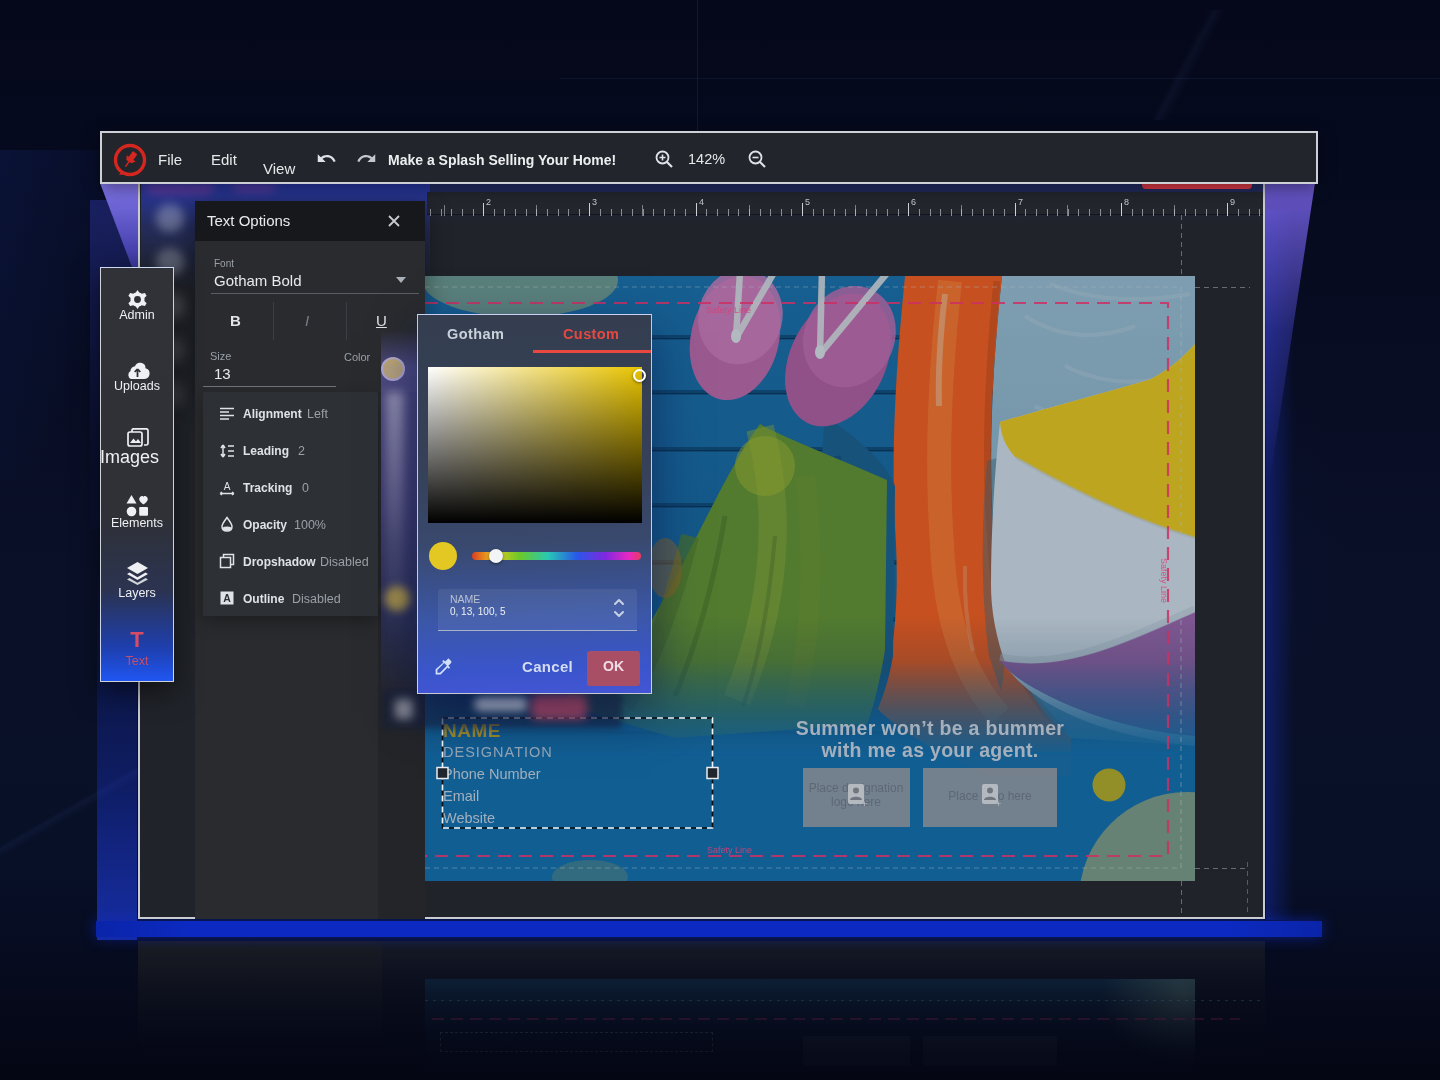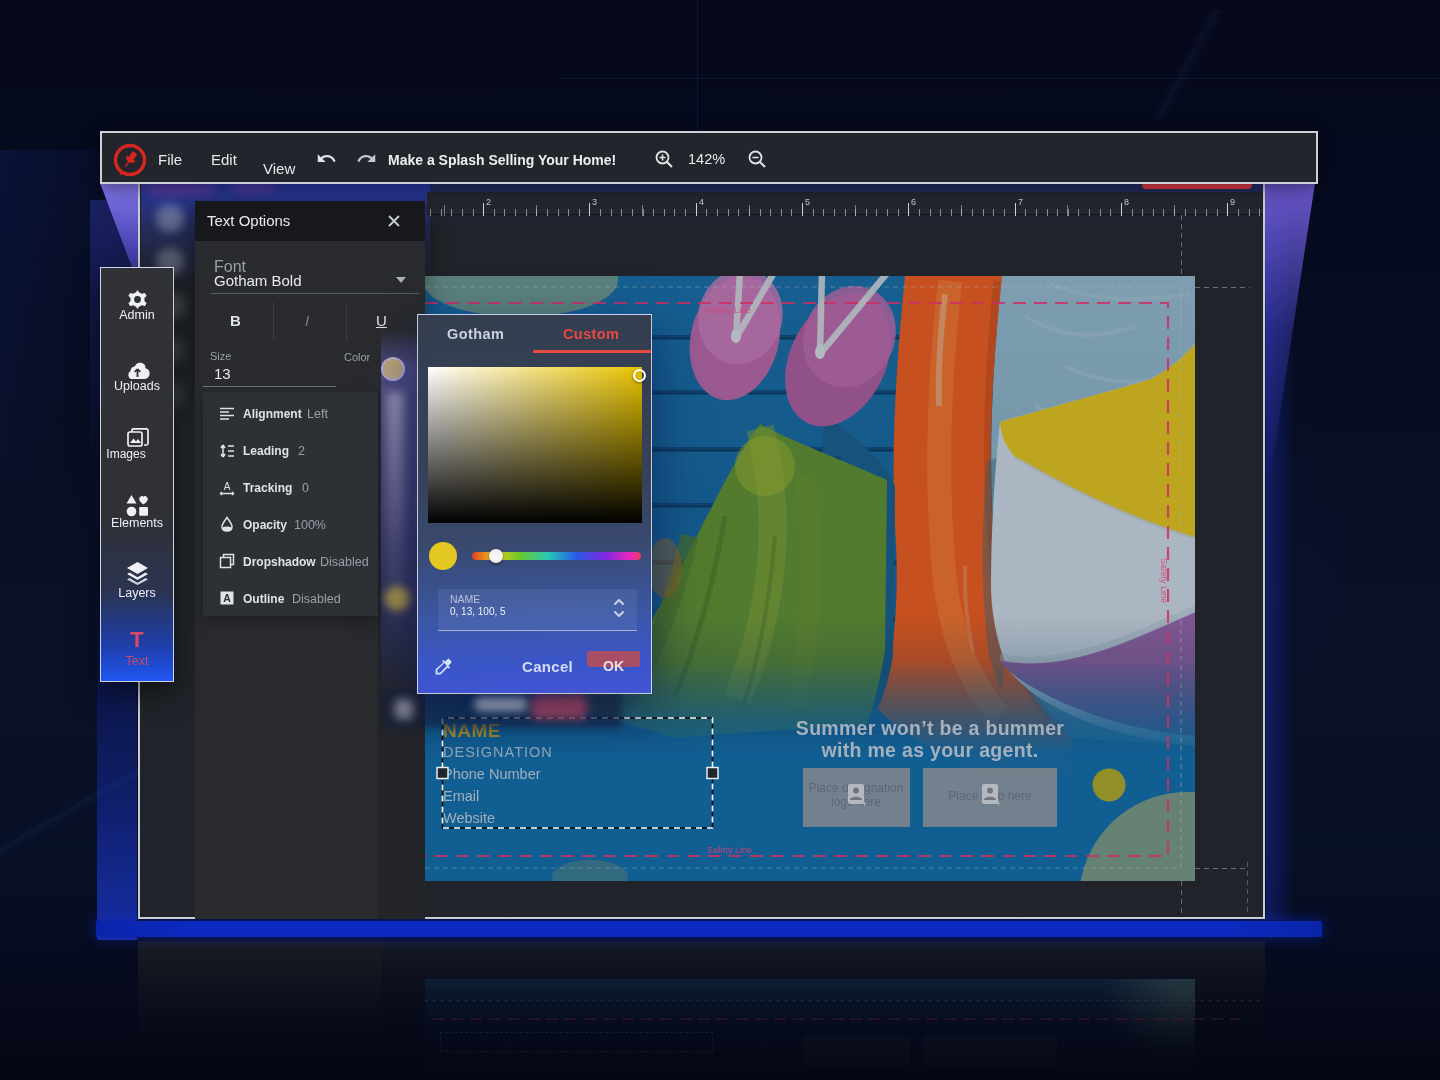--- a/index.html
+++ b/index.html
@@ -253,21 +253,21 @@
 <div class="a" style="left:156px;top:380px;width:28px;height:28px;border-radius:50%;background:rgba(235,238,244,.12);filter:blur(6px);"></div>
 
 <div class="a" style="left:195px;top:201px;width:230px;height:191px;background:#292b2e;box-shadow:0 8px 24px rgba(0,0,0,.4);"></div>
 <div class="a" style="left:195px;top:392px;width:183px;height:527px;background:#292b2e;"></div>
 <div class="a" style="left:378px;top:392px;width:47px;height:527px;background:#232529;"></div>
 <div class="a" style="left:195px;top:201px;width:230px;height:40px;background:#16181c;"></div>
 <div class="a" style="left:207px;top:212px;font-size:15px;color:#e8eaec;">Text Options</div>
 <svg class="a" style="left:387px;top:214px;" width="14" height="14" viewBox="0 0 14 14">
       <path d="M2,2 L12,12 M12,2 L2,12" stroke="#c8ccd2" stroke-width="1.8"></path>
     </svg>
-<div class="a" style="left:214px;top:258px;font-size:16px;color:#9aa0a8;">Font</div>
+<div class="a" style="left:214px;top:258px;font-size:10px;color:#9aa0a8;">Font</div>
 <div class="a" style="left:214px;top:272px;font-size:15px;color:#e8eaec;">Gotham Bold</div>
 <div class="a" style="left:396px;top:277px;width:0;height:0;border-left:5px solid transparent;border-right:5px solid transparent;border-top:6px solid #aab0b8;"></div>
 <div class="a" style="left:211px;top:293px;width:208px;height:1px;background:#585c63;"></div>
 <div class="a" style="left:273px;top:302px;width:1px;height:38px;background:#3b3e44;"></div>
 <div class="a" style="left:346px;top:302px;width:1px;height:38px;background:#3b3e44;"></div>
 <div class="a" style="left:230px;top:312px;font-size:15px;font-weight:bold;color:#e2e5e8;">B</div>
 <div class="a" style="left:305px;top:312px;font-size:15px;font-style:italic;color:#787d85;">I</div>
 <div class="a" style="left:376px;top:312px;font-size:15px;color:#dfe2e6;text-decoration:underline;">U</div>
 <div class="a" style="left:210px;top:350px;font-size:11px;color:#9aa0a8;">Size</div>
 <div class="a" style="left:214px;top:365px;font-size:15px;color:#e8eaec;">13</div>
@@ -327,21 +327,21 @@
 <svg class="a" style="left:124px;top:360px;" width="27" height="20" viewBox="0 0 27 20">
       <path d="M21.5,8.2 A5.4,5.4 0 0 0 11,6.3 A4.6,4.6 0 0 0 6.5,11 A4.5,4.5 0 0 0 7,19 L20.5,19 A5.5,5.5 0 0 0 21.5,8.2 Z" fill="#eef0f3"></path>
       <path d="M13.5,17 L13.5,10 M13.5,9 L10.7,12 M13.5,9 L16.3,12" stroke="#2e3037" stroke-width="1.8" fill="none"></path>
     </svg>
 <div class="a" style="left:100px;top:379px;width:74px;text-align:center;font-size:12.5px;color:#eef0f3;">Uploads</div>
 <svg class="a" style="left:127px;top:428px;" width="22" height="22" viewBox="0 0 22 22">
       <rect x="1" y="4" width="14" height="14" rx="2" fill="none" stroke="#eef0f3" stroke-width="1.7"></rect>
       <path d="M5,4 L5,2 A1.8,1.8 0 0 1 6.8,0.8 L19,0.8 A1.8,1.8 0 0 1 21,2.8 L21,15 A1.8,1.8 0 0 1 19,17 L17,17" fill="none" stroke="#eef0f3" stroke-width="1.7"></path>
       <path d="M3,15 L6.5,10.5 L9,13.5 L11,11 L14,15 Z" fill="#eef0f3"></path>
     </svg>
-<div class="a" style="left:100px;top:447px;width:52px;text-align:center;font-size:12px;color:#eef0f3;">Images</div>
+<div class="a" style="left:100px;top:447px;width:52px;text-align:center;font-size:18px;color:#eef0f3;">Images</div>
 <svg class="a" style="left:126px;top:494px;" width="23" height="23" viewBox="0 0 23 23">
       <path d="M5.5,1 L10.5,9.5 L0.5,9.5 Z" fill="#eef0f3"></path>
       <path d="M17.5,10.5 C17.5,10.5 13.2,7.8 13.2,5.1 C13.2,3.3 14.6,1.9 16.1,1.9 C16.9,1.9 17.5,2.5 17.5,3 C17.5,2.5 18.1,1.9 18.9,1.9 C20.4,1.9 21.8,3.3 21.8,5.1 C21.8,7.8 17.5,10.5 17.5,10.5 Z" fill="#eef0f3"></path>
       <circle cx="5.5" cy="17.5" r="4.8" fill="#eef0f3"></circle>
       <rect x="13.2" y="13" width="8.8" height="8.8" rx="1" fill="#eef0f3"></rect>
     </svg>
 <div class="a" style="left:100px;top:516px;width:74px;text-align:center;font-size:12.5px;color:#eef0f3;">Elements</div>
 <svg class="a" style="left:125px;top:560px;" width="25" height="25" viewBox="0 0 25 25">
       <path d="M12.5,2 L23,8 L12.5,14 L2,8 Z" fill="#eef0f3"></path>
       <path d="M4.5,12.5 L2,14 L12.5,20 L23,14 L20.5,12.5 L12.5,17.2 Z" fill="#eef0f3"></path>
@@ -368,14 +368,14 @@
 <div class="a" style="left:438px;top:589px;width:199px;height:42px;background:rgba(255,255,255,.07);border-bottom:1px solid #a8b2c8;border-radius:3px 3px 0 0;box-sizing:border-box;"></div>
 <div class="a" style="left:450px;top:593px;font-size:10.5px;color:#b9c2d4;">NAME</div>
 <div class="a" style="left:450px;top:606px;font-size:10px;color:#eef1f5;">0, 13, 100, 5</div>
 <svg class="a" style="left:612px;top:597px;" width="14" height="22" viewBox="0 0 14 22">
       <path d="M3,7 L7,3 L11,7 M3,15 L7,19 L11,15" fill="none" stroke="#c9d2e2" stroke-width="2" stroke-linecap="round" stroke-linejoin="round"></path>
     </svg>
 <svg class="a" style="left:433px;top:656px;" width="21" height="21" viewBox="0 0 24 24">
       <path d="M20.71,5.63l-2.34-2.34c-.39-.39-1.02-.39-1.41,0l-3.12,3.12-1.93-1.91-1.41,1.41 1.42,1.42L3,15.25V21h5.75l7.92-7.92 1.42,1.42 1.41-1.41-1.92-1.92 3.12-3.12C21.1,6.65 21.1,6.02 20.71,5.63z M8,19l-3,0 0-3 7.9-7.9 3,3 L8,19z" fill="#cfe0f8"></path>
     </svg>
 <div class="a" style="left:522px;top:658px;font-size:15px;font-weight:bold;letter-spacing:.3px;color:#d5dcf2;">Cancel</div>
-<div class="a" style="left:587px;top:651px;width:53px;height:16px;border-radius:3px;background:#a84f66;text-align:center;line-height:31px;font-size:14px;font-weight:bold;color:#f0dce4;">OK</div>
+<div class="a" style="left:587px;top:651px;width:53px;height:35px;border-radius:3px;background:#a84f66;text-align:center;line-height:31px;font-size:14px;font-weight:bold;color:#f0dce4;">OK</div>
 </div>
 
 </body></html>

